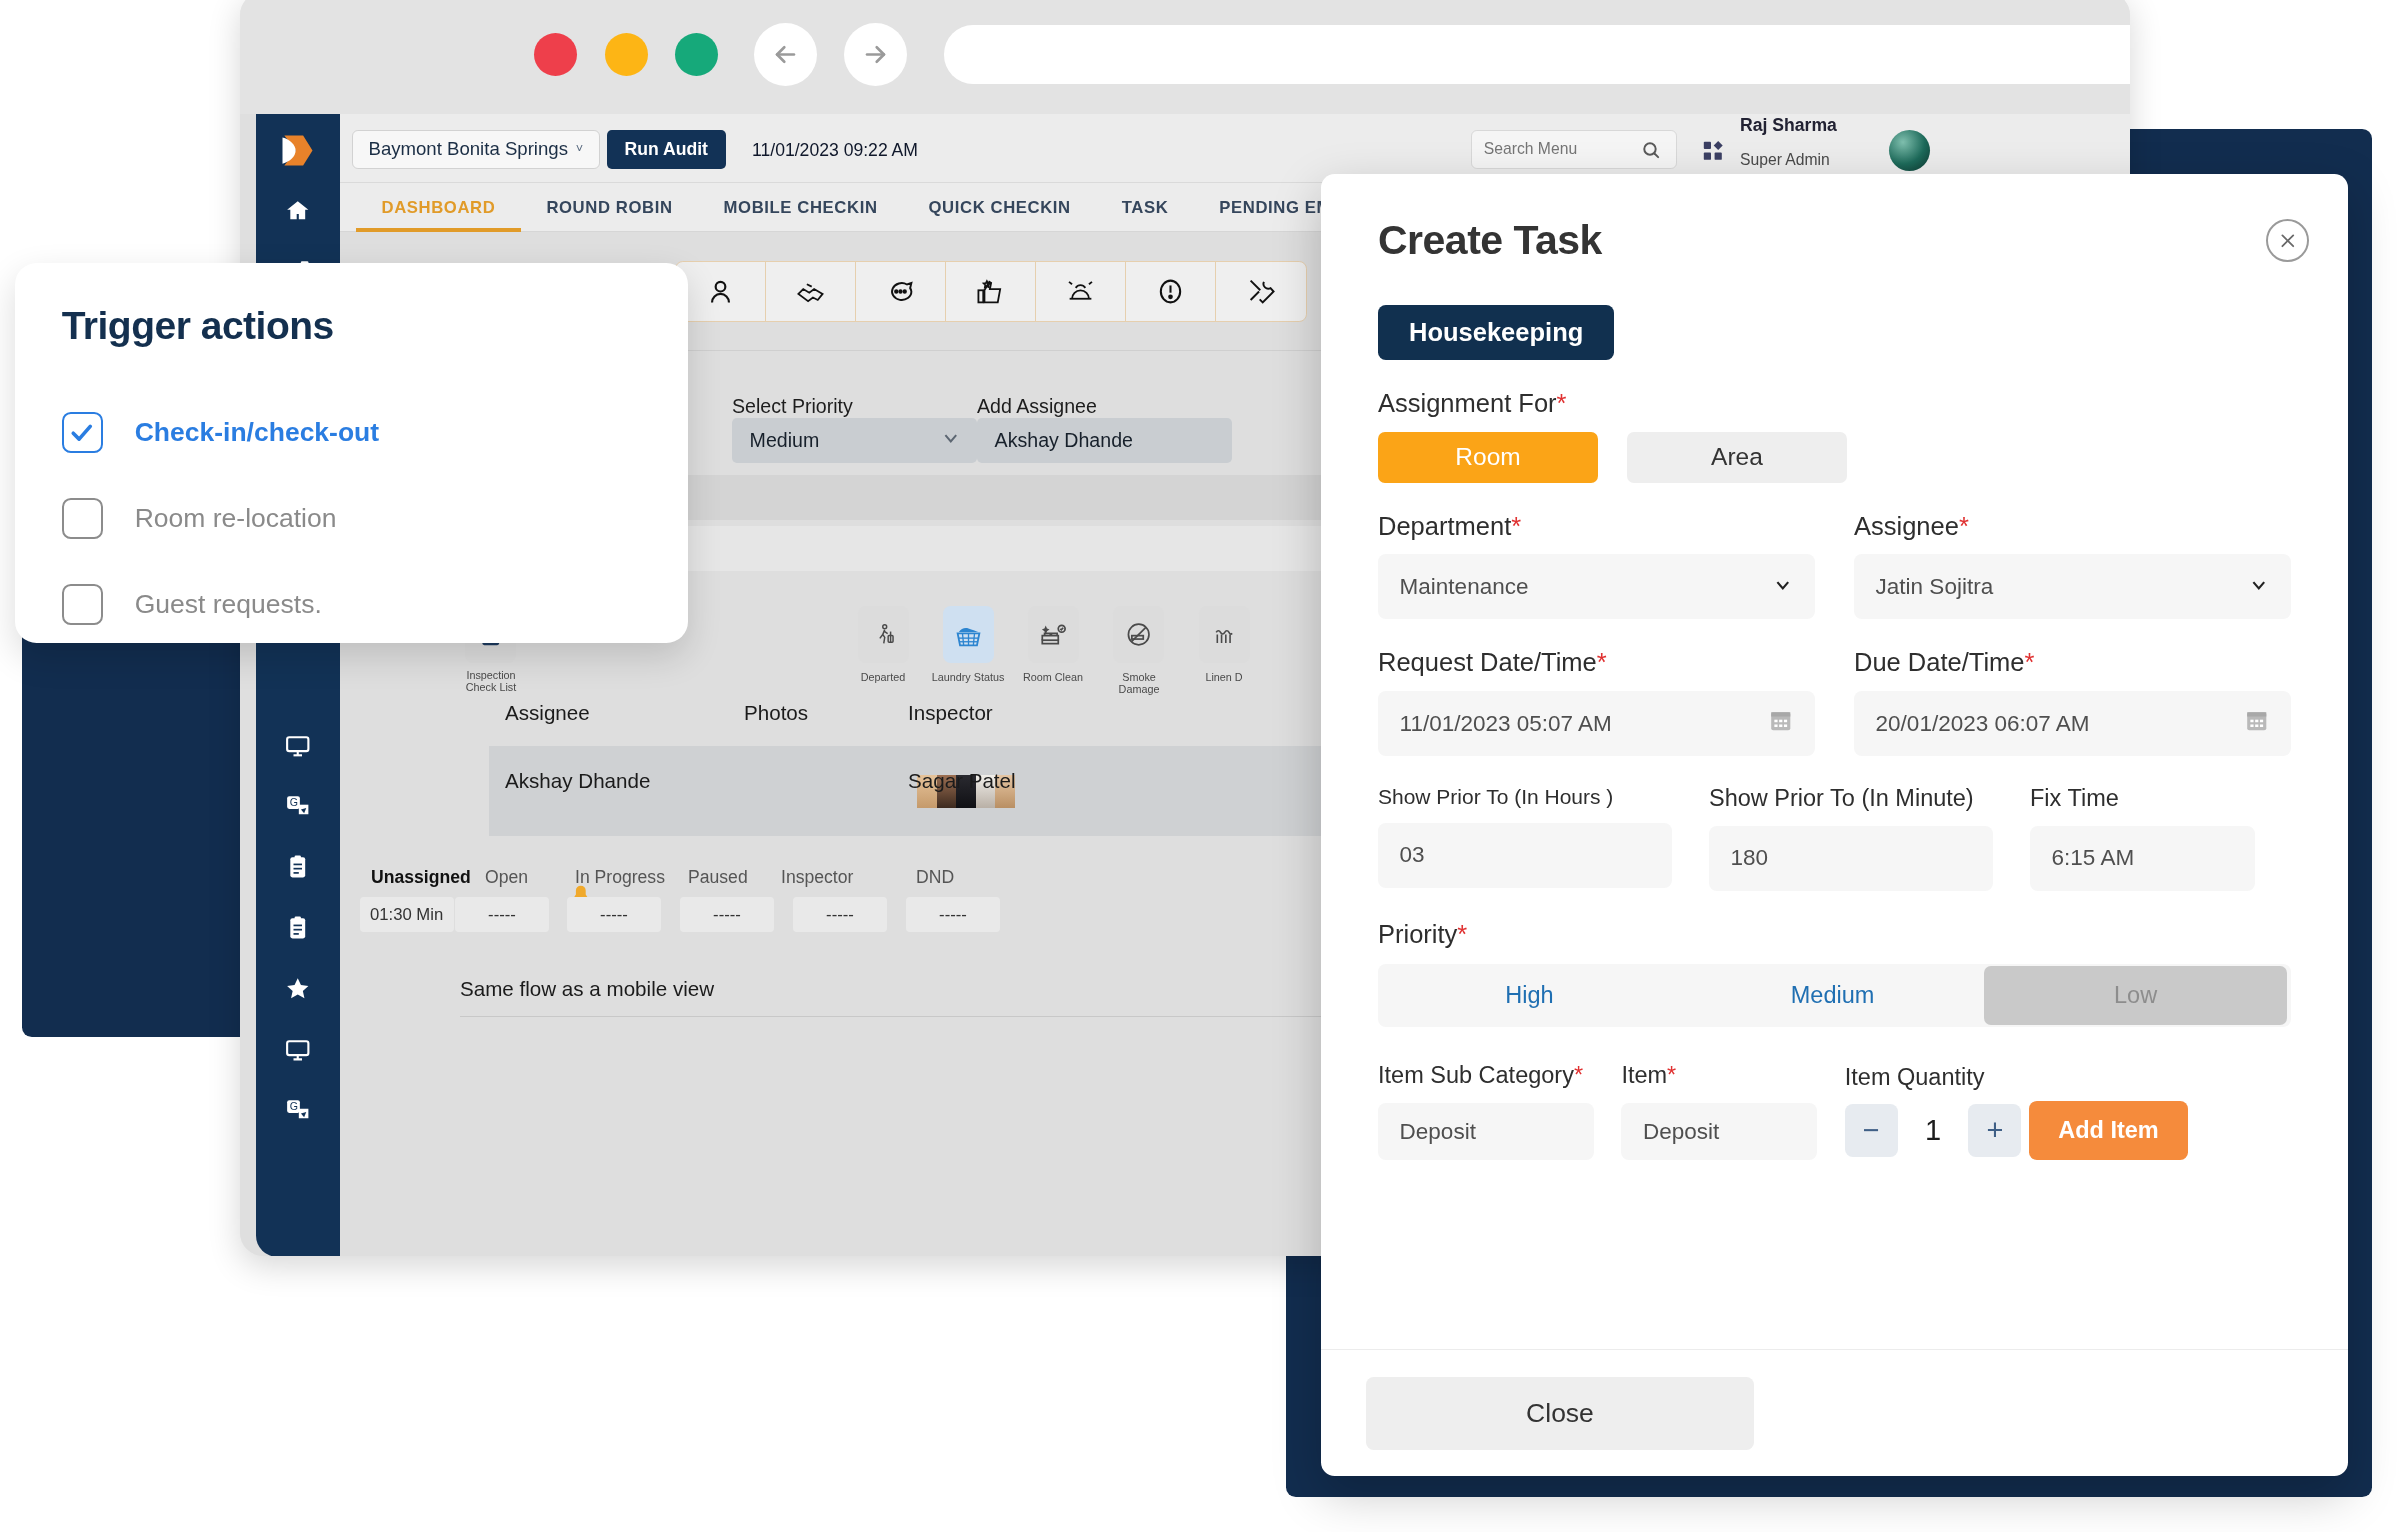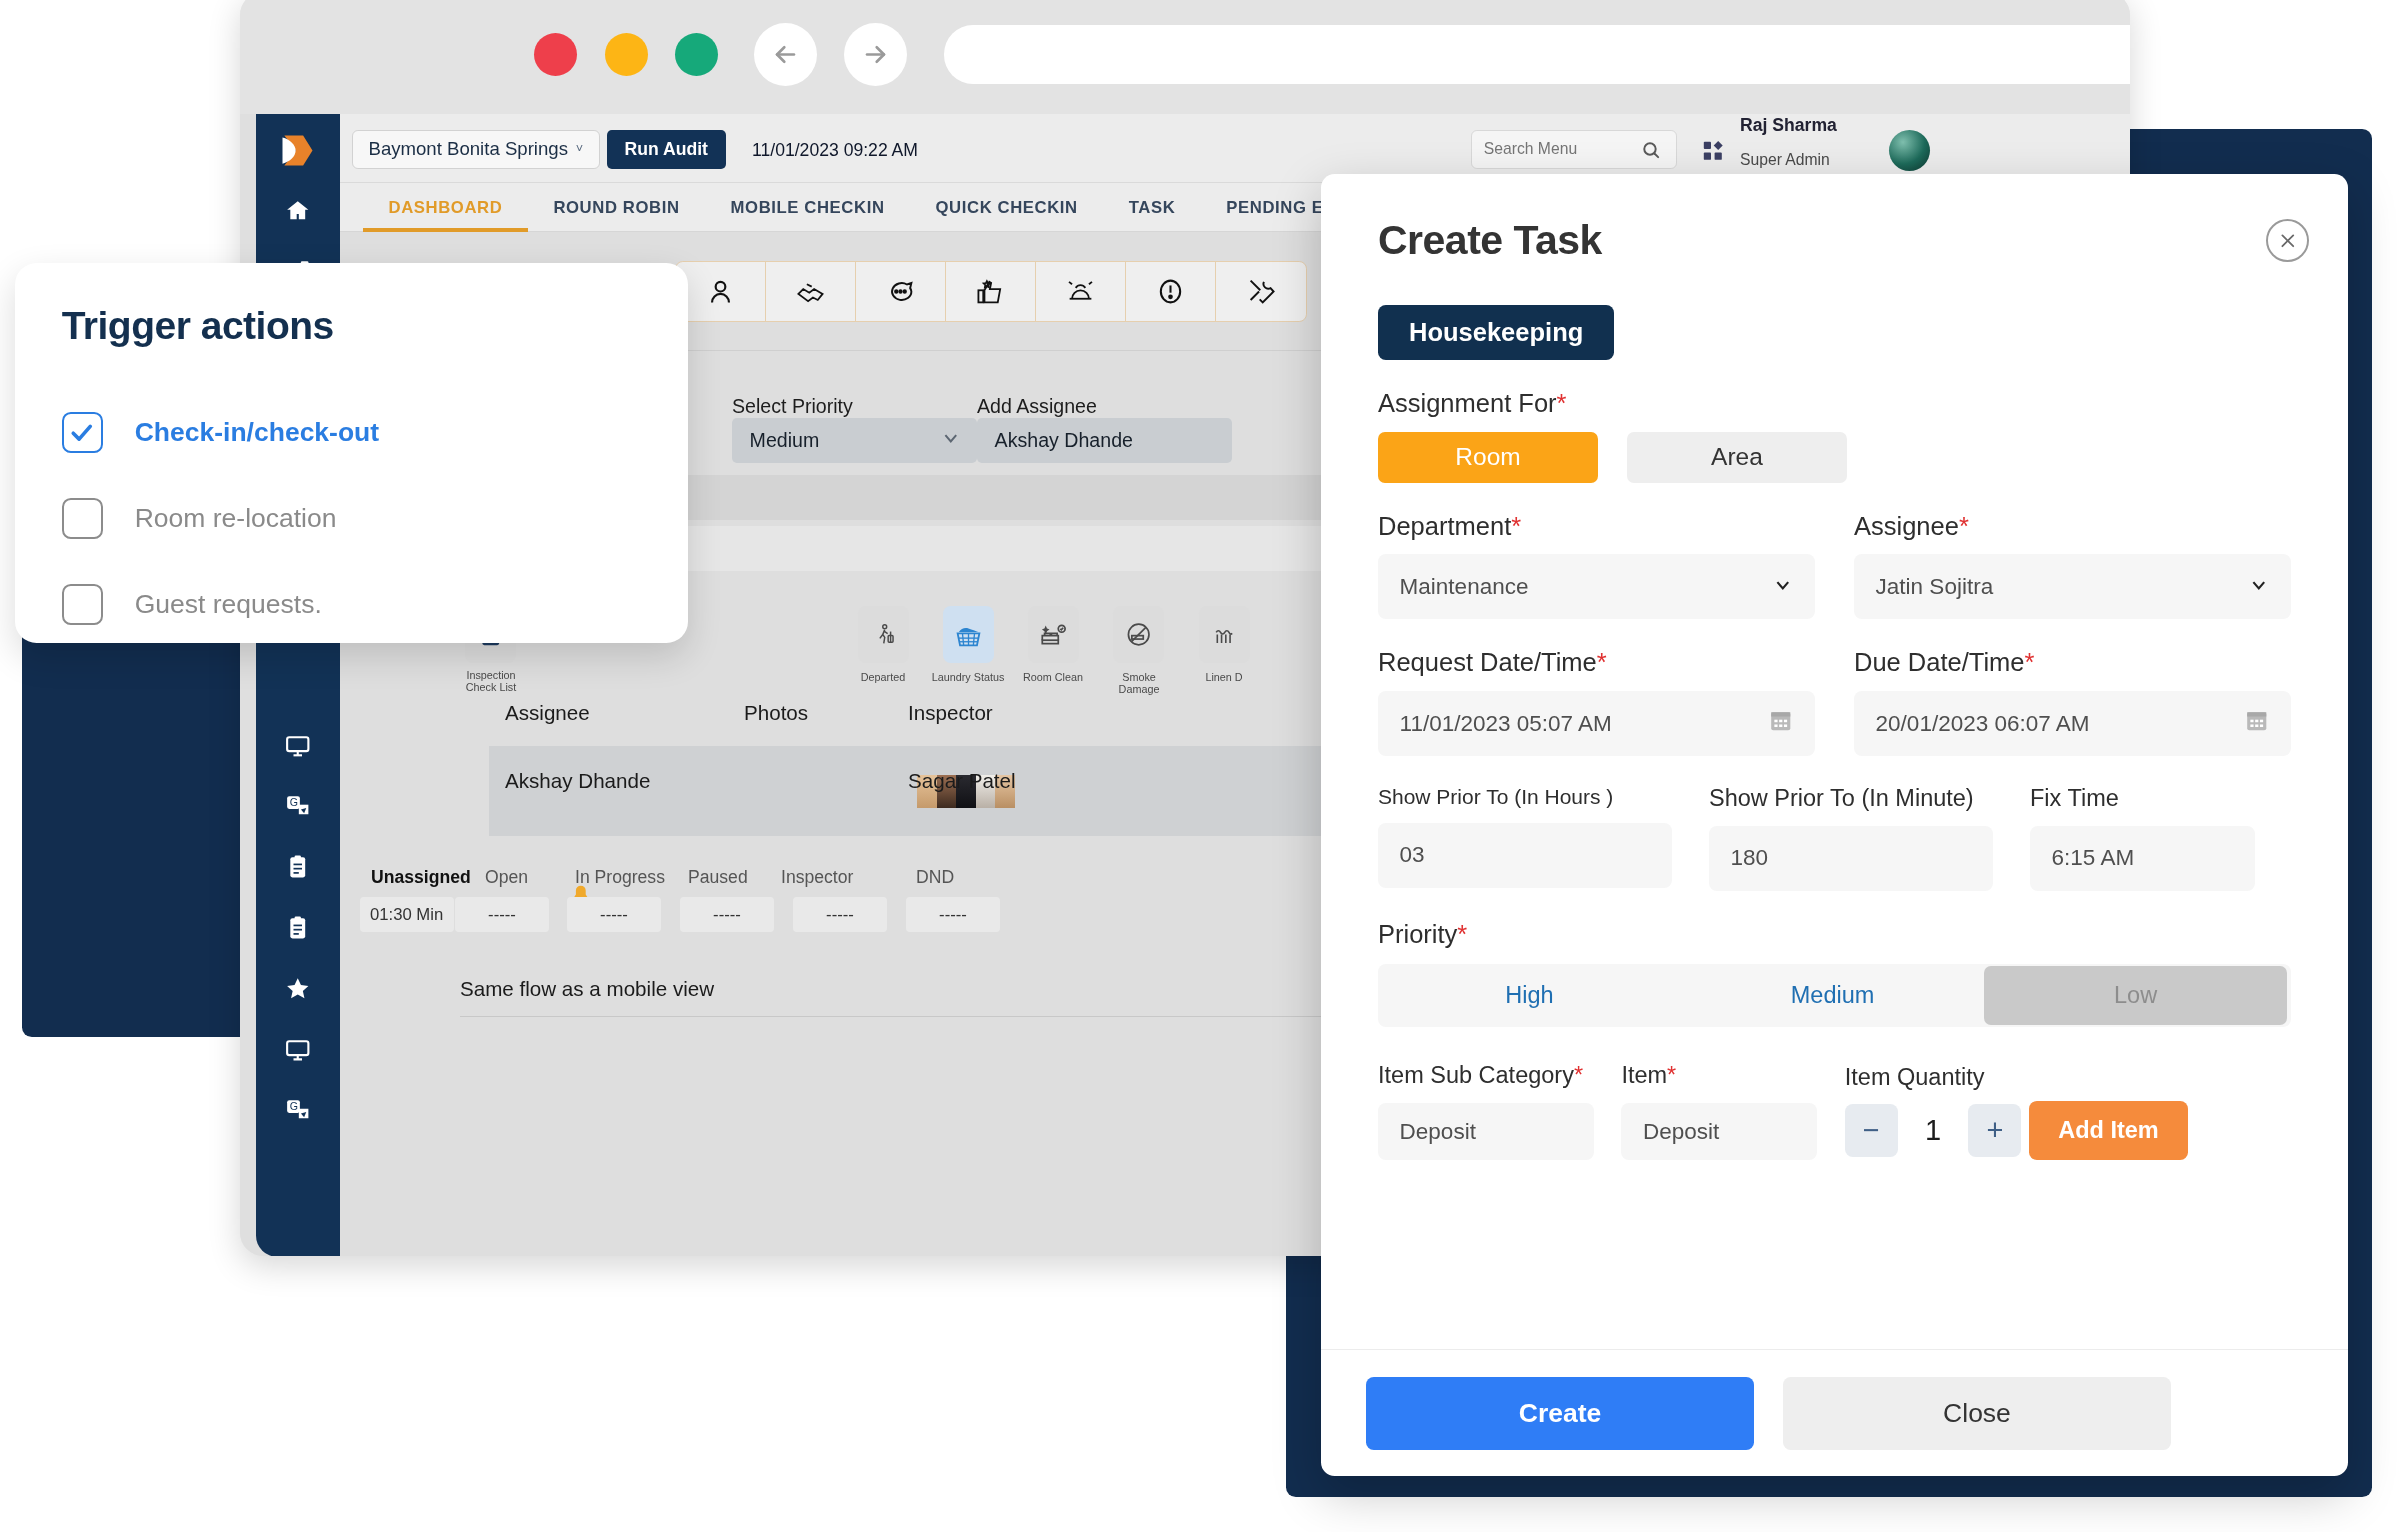--- a/index.html
+++ b/index.html
@@ -73,21 +73,21 @@
   #menu-search input { border:0; outline:0; background:transparent; font-size:15.7px; color:#888;
                        width:157px; font-family:inherit; }
   #grid-icon { position:absolute; left:1362px; top:25.5px; }
   #user-name { position:absolute; left:1400px; top:1px; font-size:17.6px; font-weight:bold; color:#223; }
   #user-role { position:absolute; left:1400px; top:37px; font-size:15.7px; color:#4a4a4a; }
   #avatar { position:absolute; left:1549px; top:15.7px; width:41px; height:41px; border-radius:50%;
             background:radial-gradient(circle at 34% 30%, #7fbfae 0%, #1d6a5a 55%, #0c332c 100%); }
 
   
   #tabs { position:absolute; left:100px; top:69px; right:0; height:49px; background:#ececec;
-          border-bottom:1px solid #d6d6d6; display:flex; align-items:center; gap:0; padding-left:23px; }
+          border-bottom:1px solid #d6d6d6; display:flex; align-items:center; gap:0; padding-left:16px; }
   .tab { font-size:16.7px; letter-spacing:0.6px; font-weight:bold; color:#35465c; padding:0 25.5px; line-height:49px; }
   .tab.active { color:#e19b29; box-shadow: inset 0 -3.9px 0 #e19b29; }
 
   
   #content { position:absolute; left:100px; top:118px; right:0; bottom:0; background:#dedede; }
   #room-row { position:absolute; left:29px; top:25.5px; display:flex; align-items:center; gap:21.6px; }
   #room-no { font-size:61px; font-weight:bold; color:#1c3a5e; letter-spacing:-1px; }
   #status-strip {
     position:absolute; left:335px; top:29px; height:61px; background:#efefef;
     border:1px solid #e6cfae; border-radius:7.8px; display:flex; align-items:stretch;
@@ -761,19 +761,18 @@
             <div class="qty-btn">−</div>
             <div id="qty-val">1</div>
             <div class="qty-btn">+</div>
             <div id="add-item">Add Item</div>
           </div>
         </div>
       </div>
     </div>
 
     <div id="modal-footer">
-      <div id="btn-create">Create</div>
       <div id="btn-close">Close</div>
     </div>
   </div>
 
 </div>
 
 
 </body></html>

